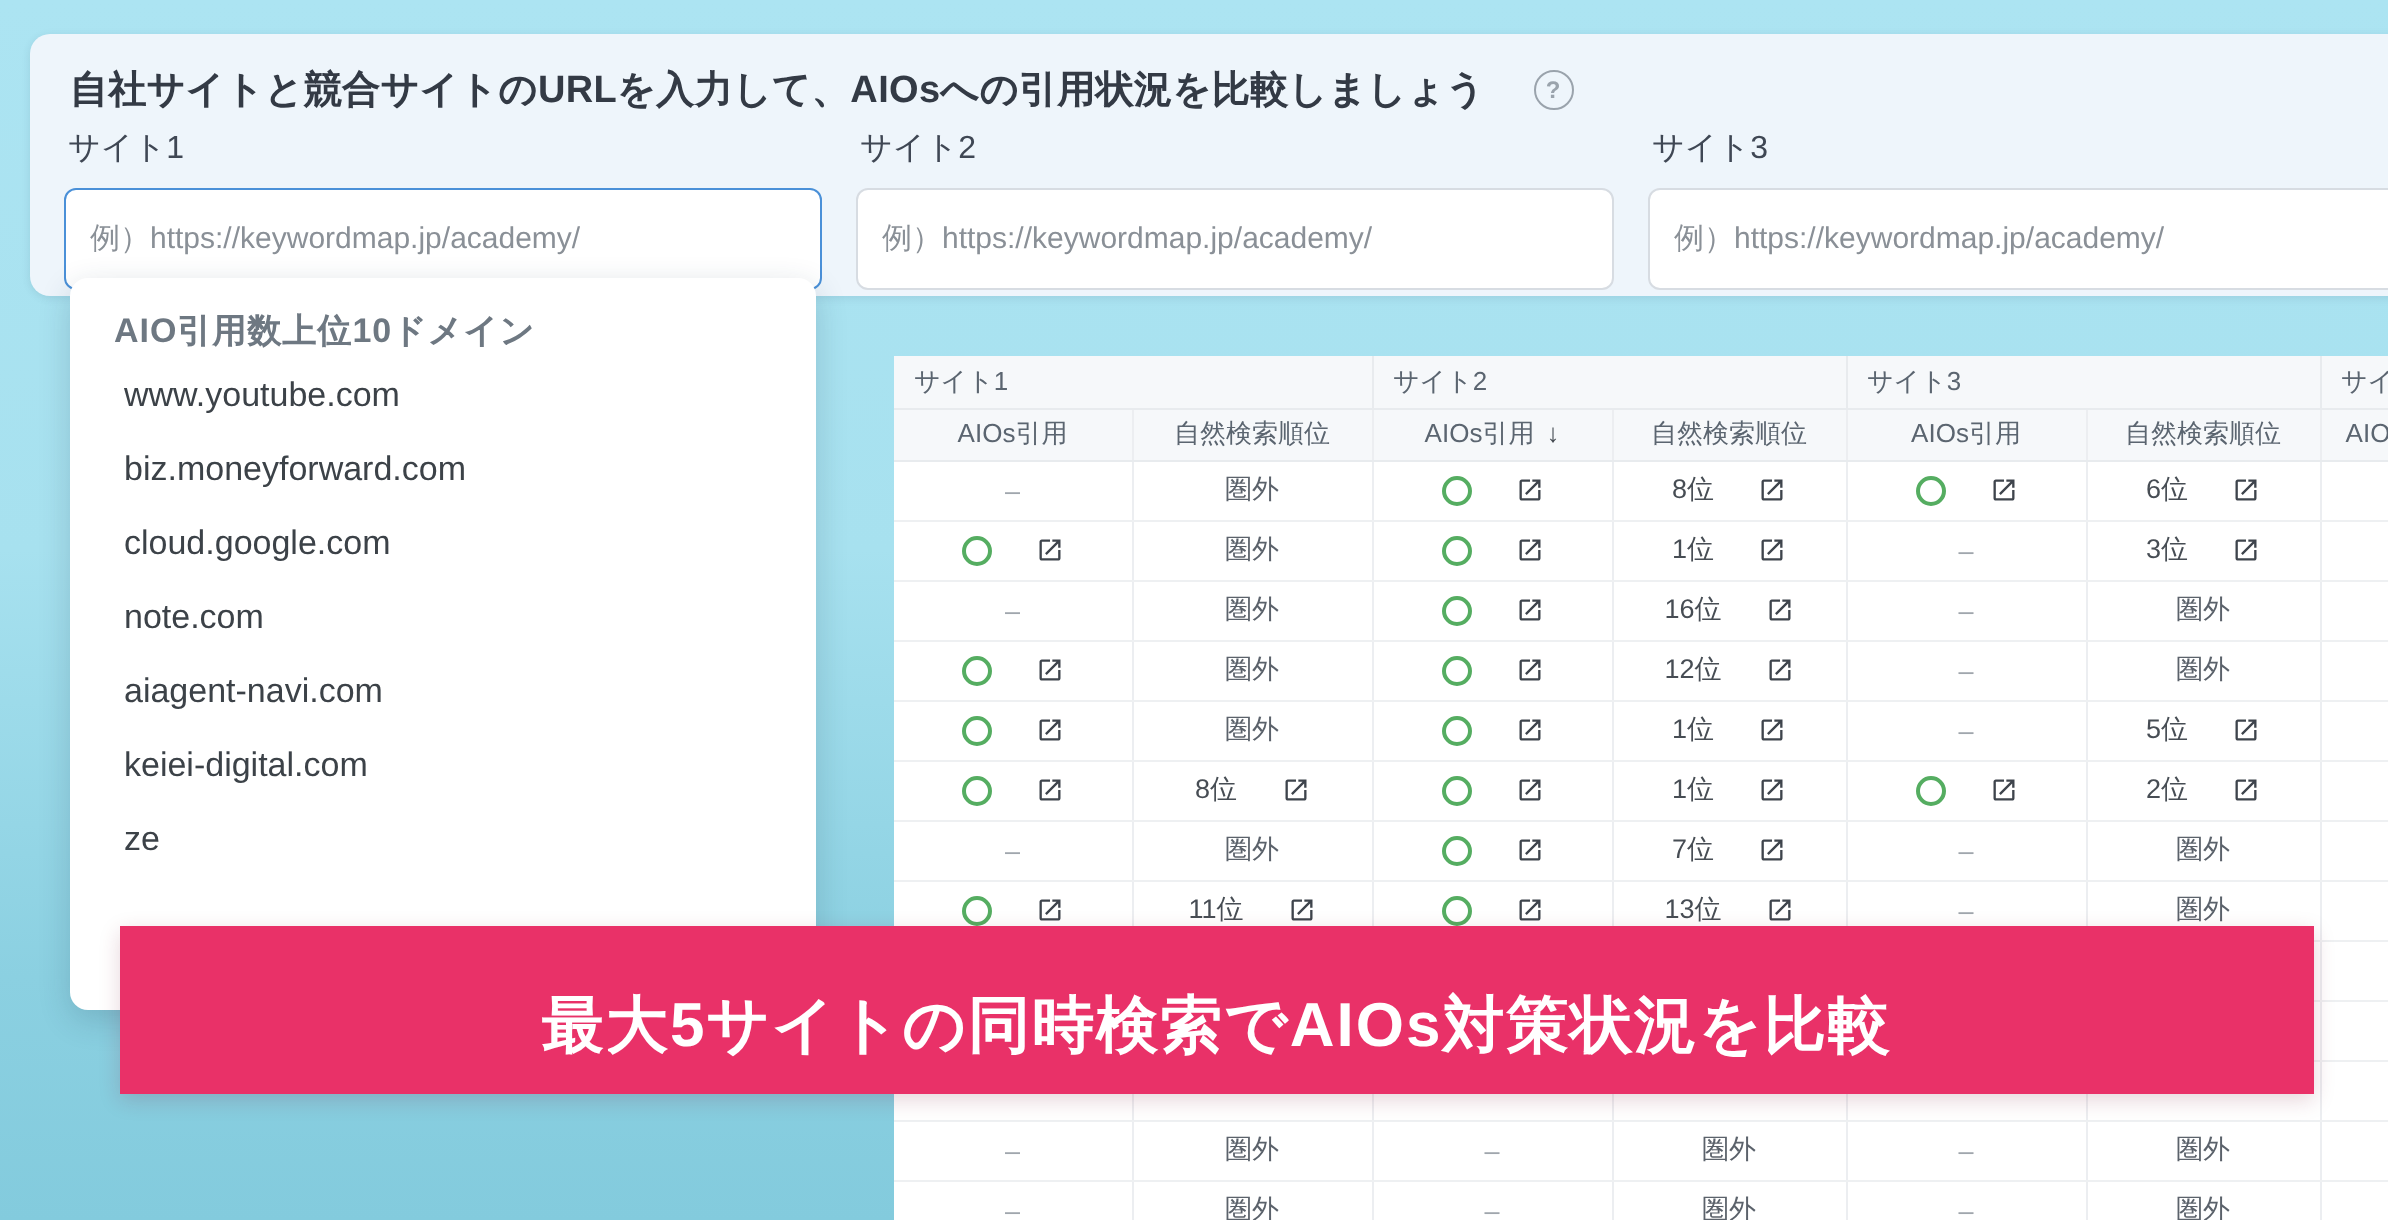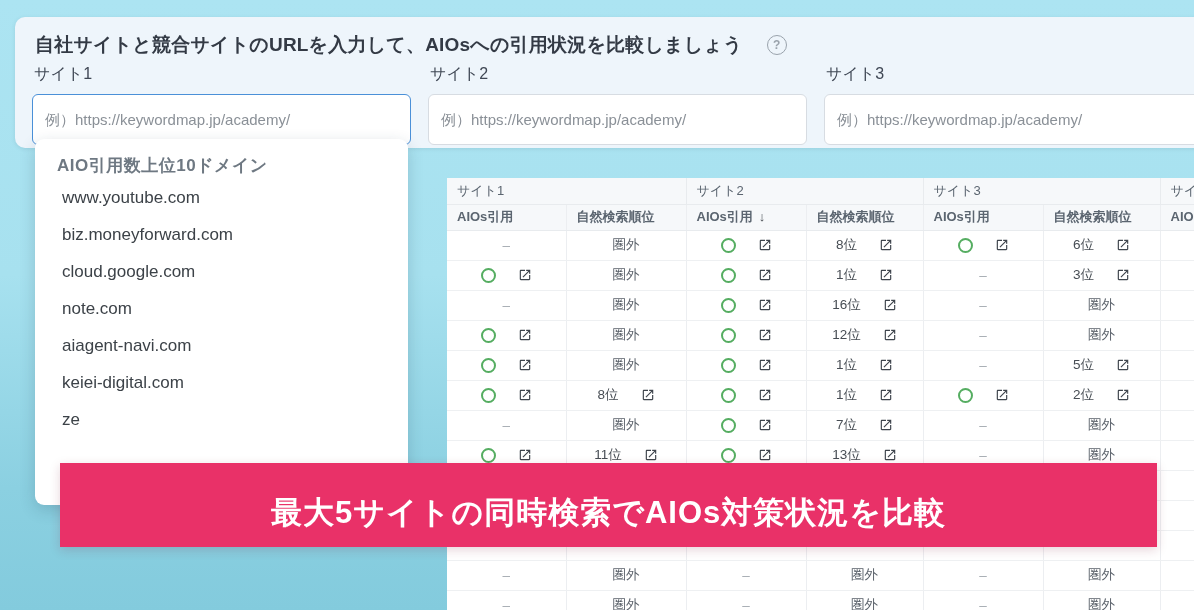--- a/index.html
+++ b/index.html
@@ -53,21 +53,21 @@
   }
   table.cmp{border-collapse:collapse;table-layout:fixed;width:793px;background:#fff;}
   table.cmp th,table.cmp td{box-sizing:border-box;}
   th.gh{
     height:26px;background:#f6f8fa;border-bottom:1px solid #e8ebee;border-left:1px solid #e8ebee;
     font-size:13px;font-weight:400;color:#5b6570;text-align:left;padding:0 10px;white-space:nowrap;
   }
   th.gh:first-child{border-left:none;}
   th.ch{
     height:26px;background:#f6f8fa;border-bottom:1px solid #e8ebee;border-left:1px solid #eceef1;
-    font-size:13px;font-weight:700;color:#5b6570;text-align:left;padding:0 10px;white-space:nowrap;cursor:pointer;
+    font-size:13px;font-weight:400;color:#5b6570;text-align:center;padding:0 10px;white-space:nowrap;cursor:pointer;
   }
   th.ch:first-child{border-left:none;}
   .sort{color:#454b52;font-size:13px;margin-left:6px;}
   td.bc{
     height:30px;border-bottom:1px solid #eef0f2;border-left:1px solid #eceef1;
     text-align:center;vertical-align:middle;font-size:13.5px;color:#474d54;white-space:nowrap;
   }
   td.bc:first-child{border-left:none;}
   .flexc{display:inline-flex;align-items:center;justify-content:center;gap:22px;vertical-align:middle;}
   .dash{color:#a0a6ad;}

